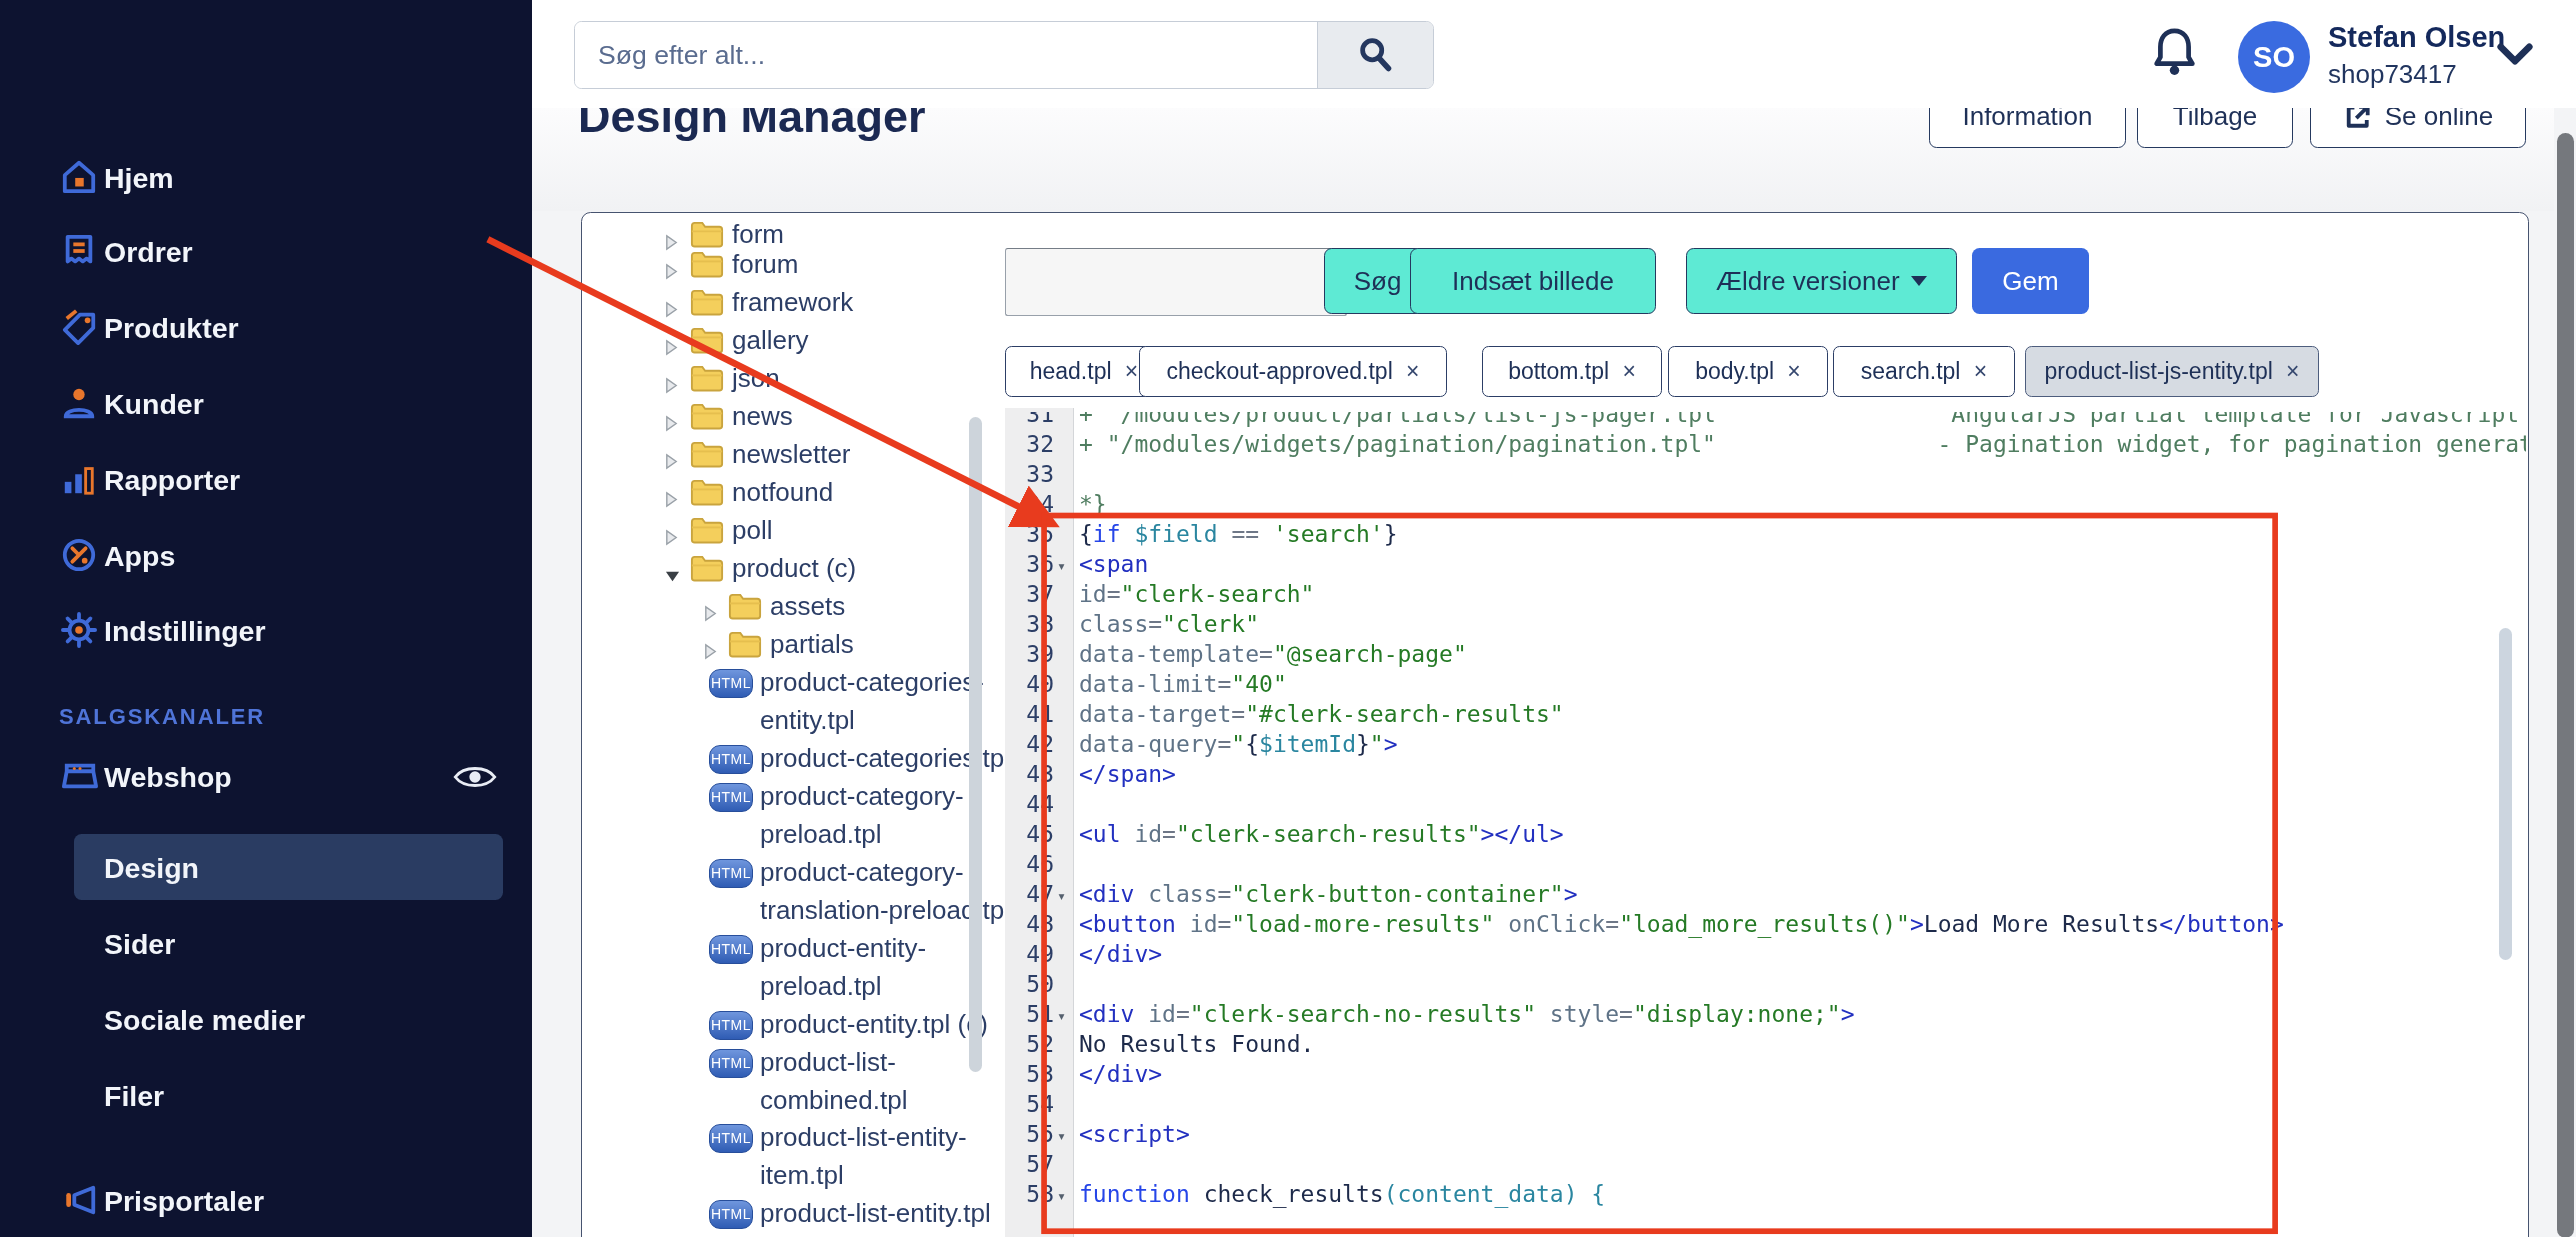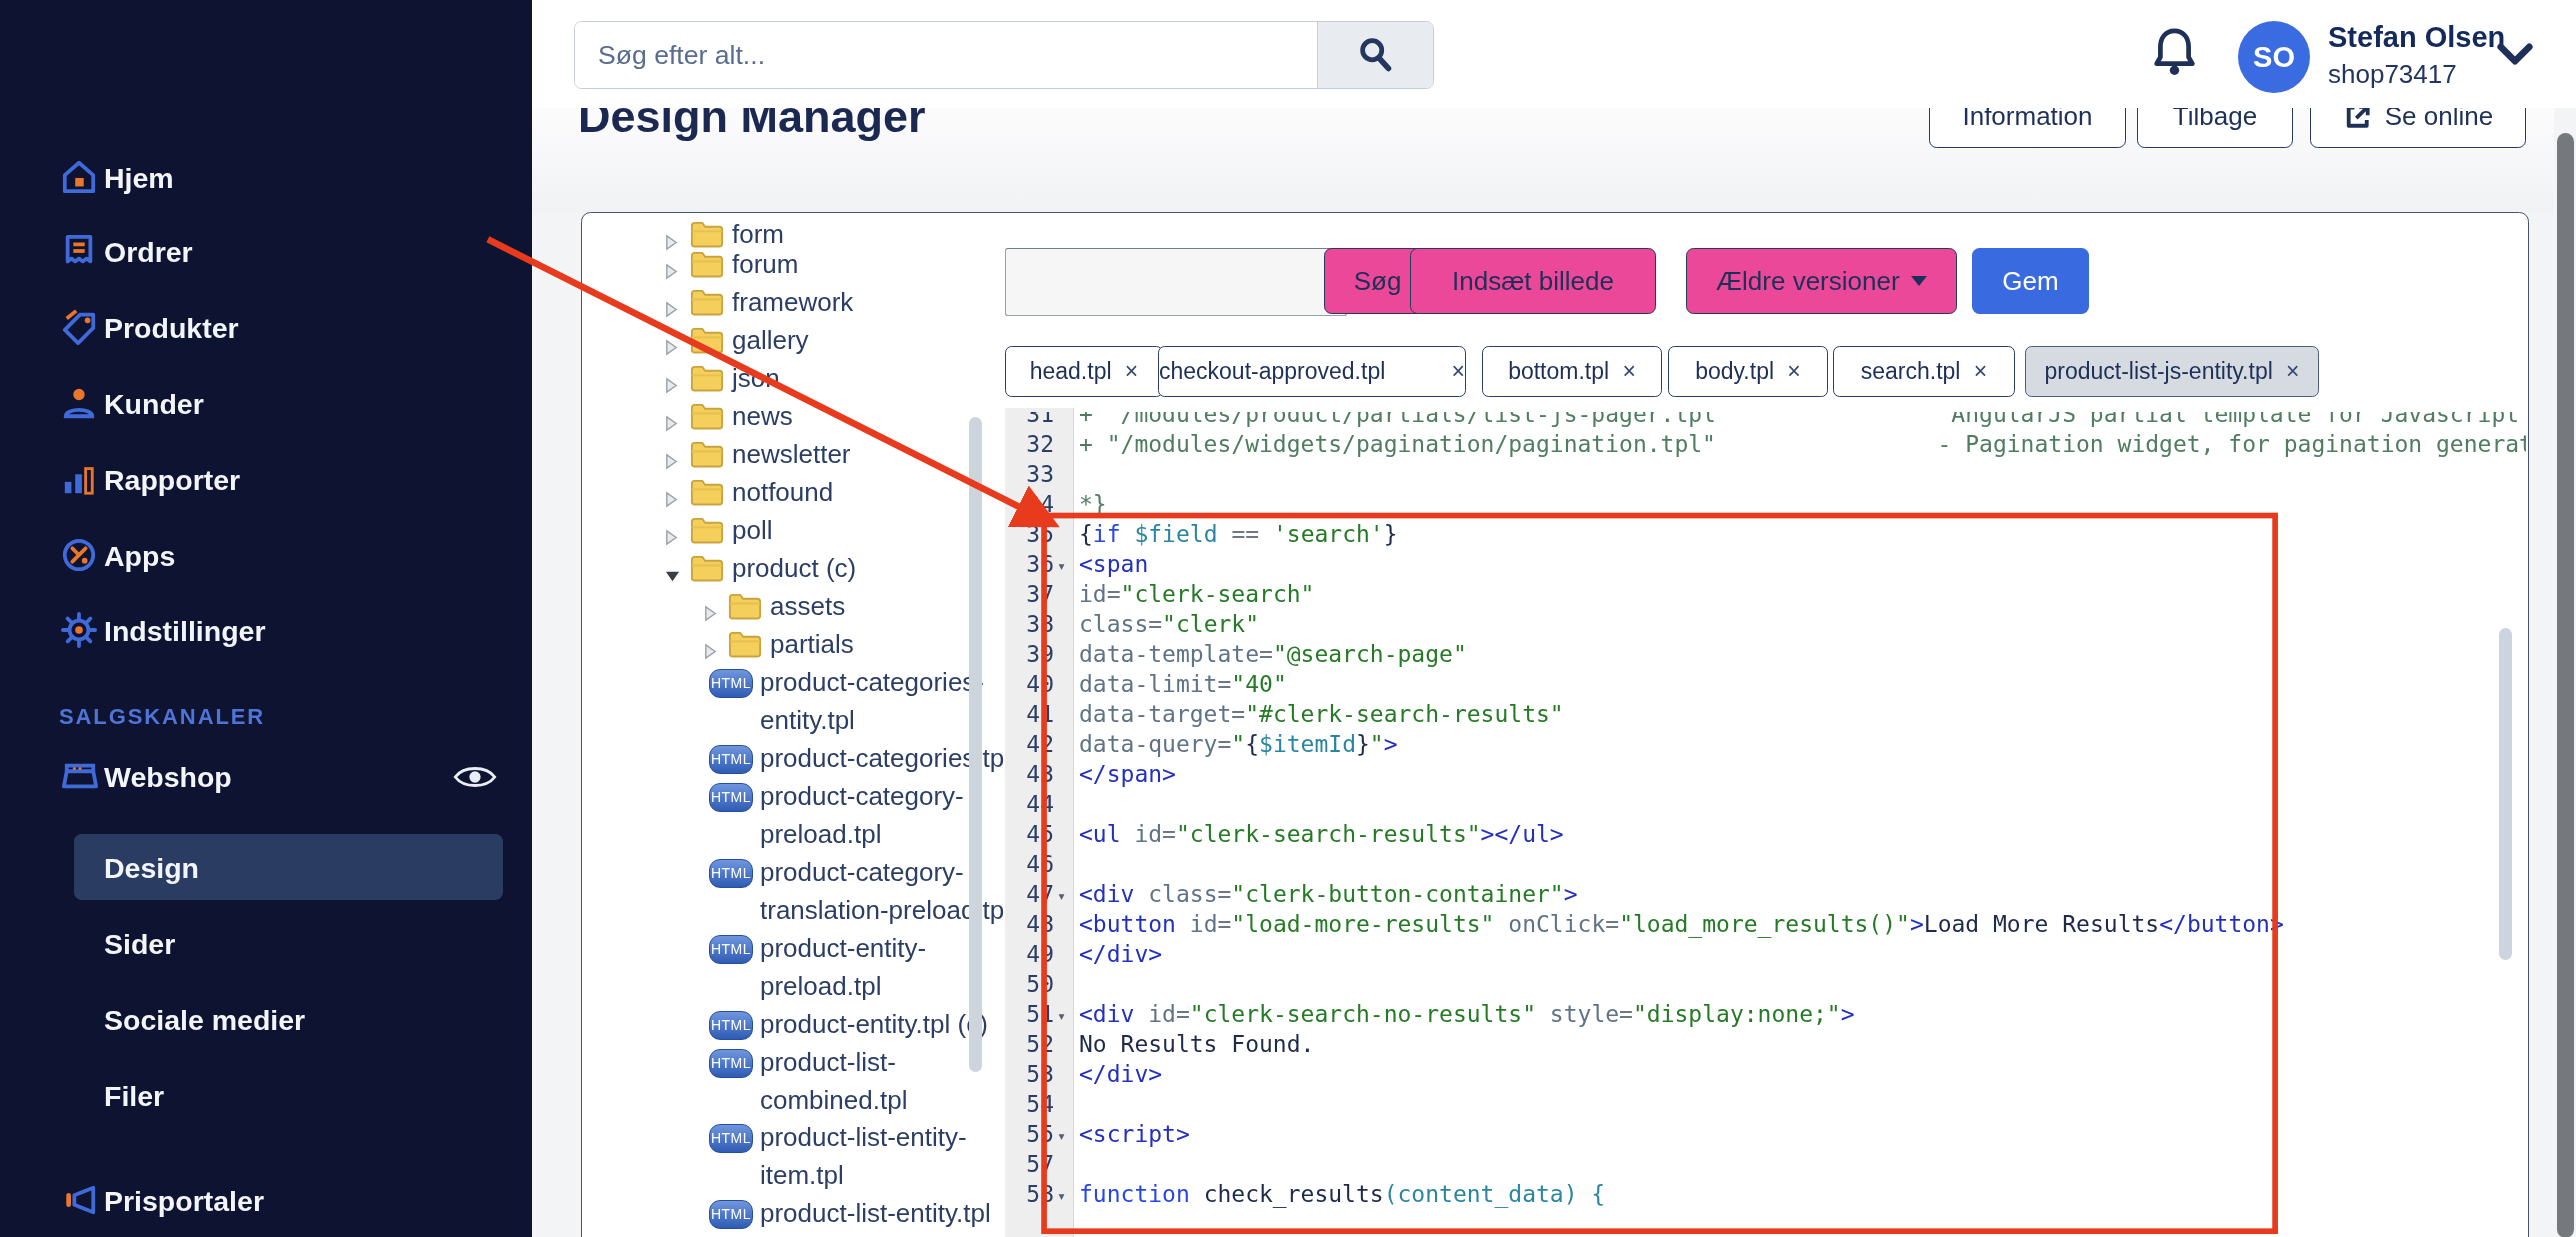--- a/index.html
+++ b/index.html
@@ -41,21 +41,21 @@
   .trow .tlabel{position:absolute;line-height:38px}
   .exp{position:absolute;top:11.4px}
   .html-badge{position:absolute;top:5.7px;width:42px;height:27.5px;border-radius:11px;
         background:linear-gradient(#6f96dd,#2f5cb4);color:#fff;font-size:14px;font-weight:normal;
         display:flex;align-items:center;justify-content:center;letter-spacing:0.5px;border:0.9px solid #274e9b}
   #tree-scrollbar{position:absolute;left:387px;top:204px;width:13.3px;height:655px;background:#cdd4db;border-radius:6.6px}
 
   
   #editor-search{position:absolute;left:423px;top:35px;width:313px;height:66px;background:#f6f6f6;
         border:1.9px solid #98a0aa;border-top-color:#757d87;border-radius:2.8px;font-size:26px;padding:0 13.3px;outline:none}
-  .tbtn{position:absolute;top:35px;height:66px;background:#ec4899;border:1.9px solid #25395f;border-radius:7.6px;
+  .tbtn{position:absolute;top:35px;height:66px;background:#5eead4;border:1.9px solid #25395f;border-radius:7.6px;
         font-size:26px;color:#1e3057;display:flex;align-items:center;justify-content:center;gap:11.4px;cursor:pointer}
   #btn-sog{left:742px;width:107px}
   #btn-indsaet{left:828px;width:246px}
   #btn-aeldre{left:1104px;width:271px}
   #btn-gem{left:1390px;width:117px;background:#3a6ae0;border:none;color:#fff}
   .caret-down{width:0;height:0;border-left:8.5px solid transparent;border-right:8.5px solid transparent;border-top:10.4px solid #1e3057}
 
   
   .ftab{position:absolute;top:133px;height:49px;background:#fff;border:1.9px solid #2c3e66;border-radius:6.6px;
         font-size:23px;color:#1e3057;display:flex;align-items:center;justify-content:center;gap:13.3px;
@@ -326,21 +326,21 @@
   </button>
   <button class="tbtn" id="btn-gem" style="background: rgb(58, 106, 224);">
     <span>Gem</span>
   </button>
 
   <div id="tabs">
       <div class="ftab" style="left: 423px; width: 156px;">
         <span>head.tpl</span>
                   <span class="tab-close">×</span>
       </div>
-      <div class="ftab" style="left: 576px; width: 306px; justify-content: space-between;">
+      <div class="ftab" style="left: 557px; width: 306px;">
         <span>checkout-approved.tpl</span>
                   <span class="tab-close">×</span>
       </div>
       <div class="ftab" style="left: 900px; width: 178px;">
         <span>bottom.tpl</span>
                   <span class="tab-close">×</span>
       </div>
       <div class="ftab" style="left: 1086px; width: 158px;">
         <span>body.tpl</span>
                   <span class="tab-close">×</span>

